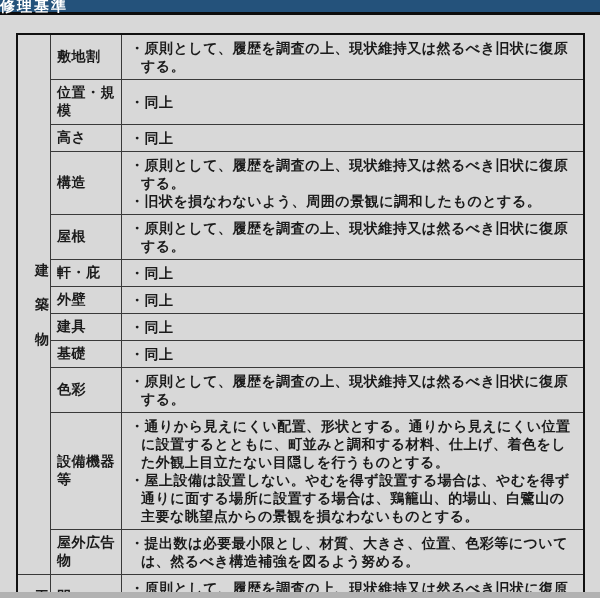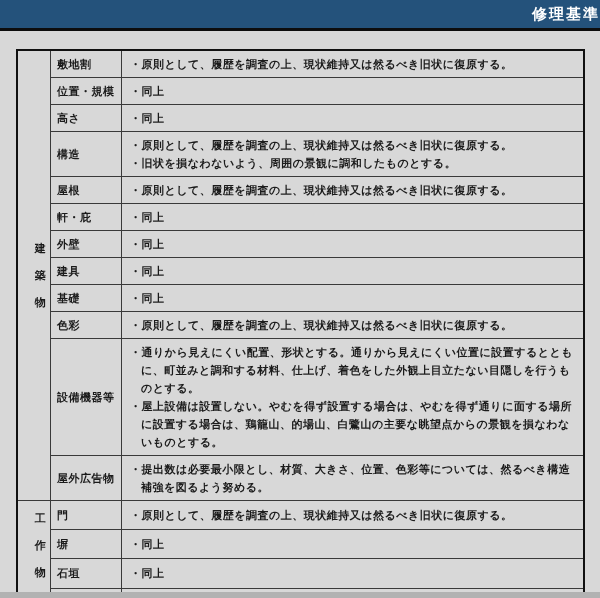--- a/index.html
+++ b/index.html
@@ -3,40 +3,40 @@
 <meta charset="utf-8">
 <style>
   * { margin:0; padding:0; box-sizing:border-box; }
   html,body { width:600px; height:598px; overflow:hidden; }
   body {
     background:#d8d8d8;
     font-family:"Liberation Sans","DejaVu Sans",sans-serif;
     position:relative;
   }
   .titlebar {
-    height:31px;
+    height:15px;
     background:#24527b;
     border-bottom:3px solid #0d0d0d;
-    display:flex; align-items:center; justify-content:flex-end;
+    display:flex; align-items:center; justify-content:flex-start;
   }
   .titlebar .title-text {
     color:#ffffff; font-size:15px; font-weight:bold; letter-spacing:2px;
   }
   .table-wrap { padding:18px 15px 0 16px; }
   table.std {
     width:100%;
     border-collapse:collapse;
     border:2px solid #111111;
     table-layout:fixed;
   }
   table.std td {
     border:1px solid #3a3a3a;
     color:#1b1b1b;
     font-weight:bold;
-    font-size:11px;
+    font-size:14px;
     vertical-align:middle;
     background:#d8d8d8;
   }
   td.cat {
     width:29px;
     text-align:center;
     padding:4px 16px;
   }
   td.cat .vtext {
     display:inline-block;

